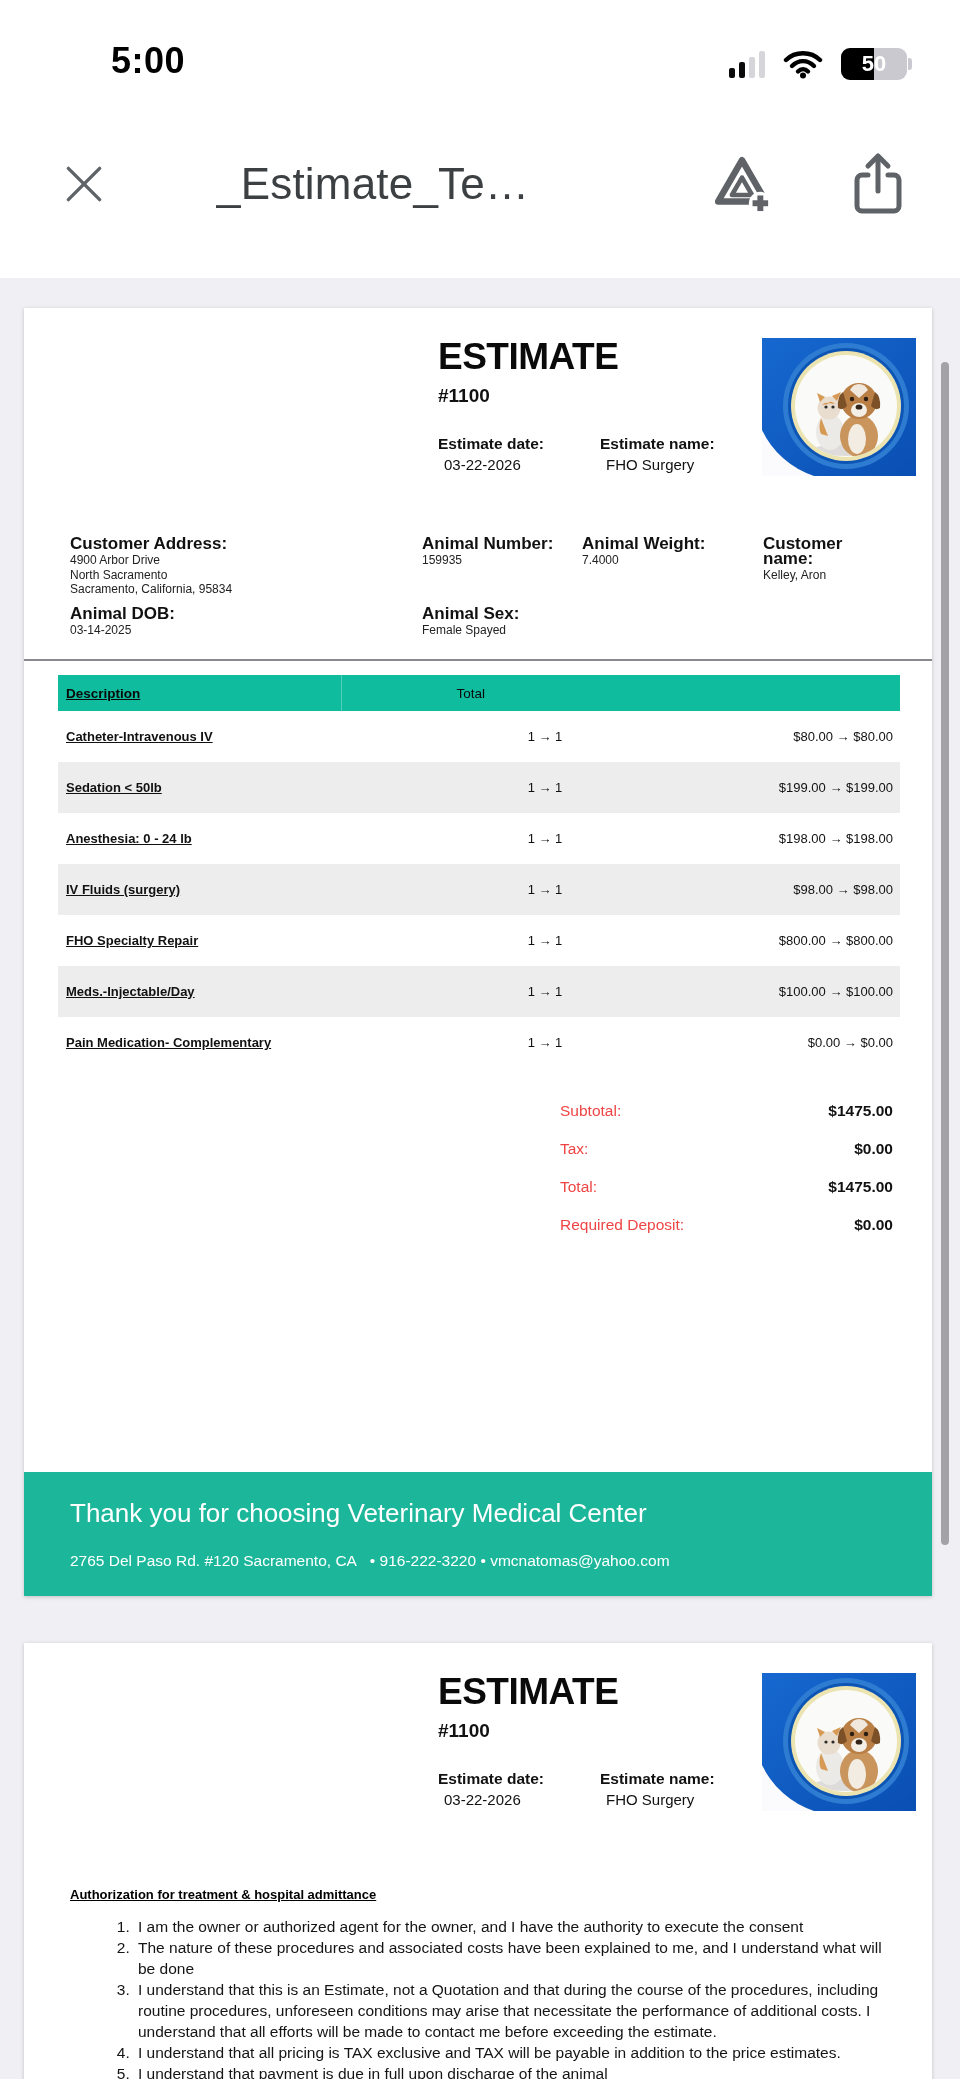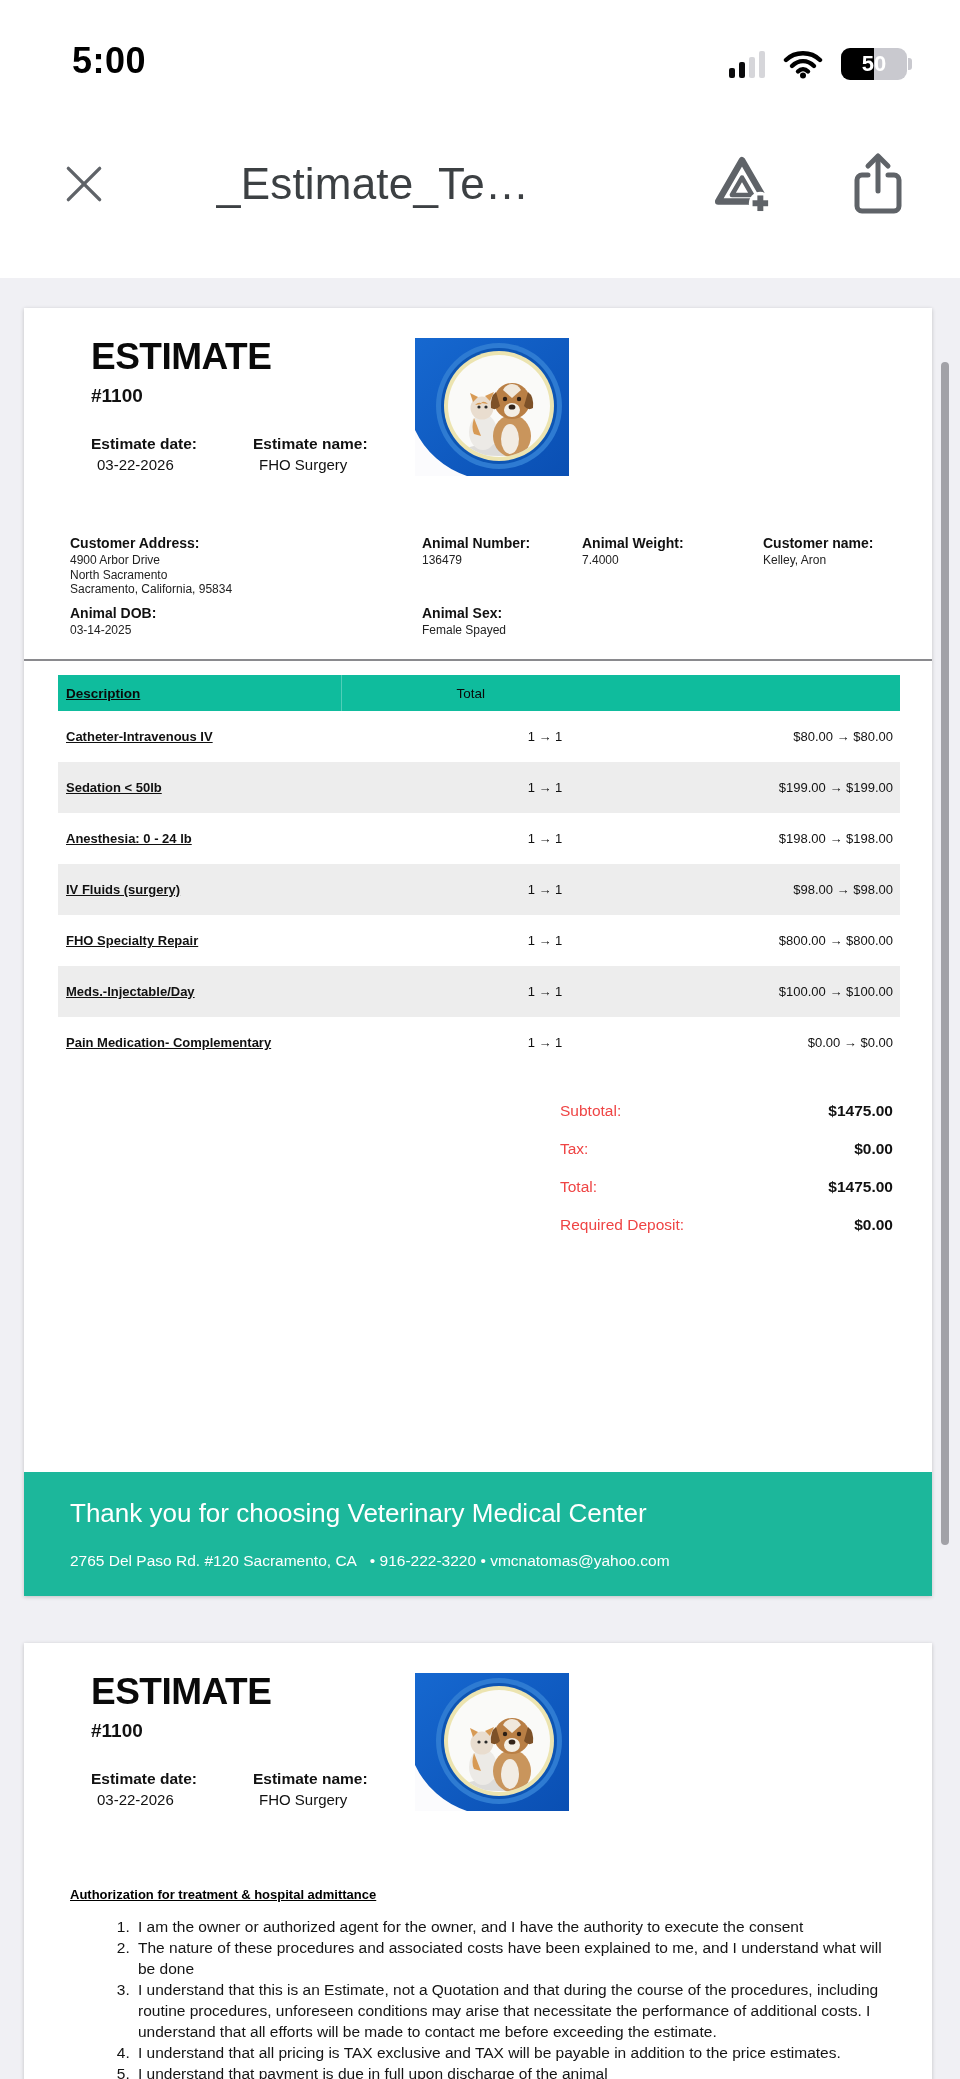--- a/index.html
+++ b/index.html
@@ -2,21 +2,21 @@
 <html><head>
 <meta charset="utf-8">
 <style>
   html,body{margin:0;padding:0;background:#ffffff;}
   *{box-sizing:border-box;}
   .screen{position:relative;width:960px;height:2079px;background:#ffffff;overflow:hidden;
           font-family:"Liberation Sans",sans-serif;color:#111;}
 
   
   .status-bar{height:90px;display:flex;align-items:flex-end;justify-content:space-between;
-              padding:0 48px 8px 72px;background:#fff;}
+              padding:0 48px 8px 72px;background:#fff;margin-left:39px;}
   .status-time{font-size:36px;font-weight:700;color:#000;letter-spacing:.5px;}
   .status-icons{display:flex;align-items:center;gap:18px;padding-bottom:2px;text-align:center;}
   .sig{display:flex;align-items:flex-end;gap:4px;height:27px;}
   .sig i{display:block;width:6px;border-radius:2px;background:#0b0b0c;}
   .sig i:nth-child(1){height:10px;}
   .sig i:nth-child(2){height:16px;}
   .sig i:nth-child(3){height:21px;background:#d6d6da;}
   .sig i:nth-child(4){height:27px;background:#d6d6da;}
   .battery{position:relative;width:66px;height:32px;border-radius:9px;background:#c9c9cf;overflow:hidden;}
   .battery .fill{position:absolute;left:0;top:0;bottom:0;width:50%;background:#000;}
@@ -33,33 +33,33 @@
   .nav-actions{display:flex;align-items:center;gap:76px;}
   .toolbar-shadow{height:22px;background:linear-gradient(180deg,#aeaeb2 0%,#c6c6ca 30%,#ededf1 100%);}
 
   
   .viewer{position:absolute;top:278px;left:0;right:0;bottom:0;background:#f0f0f4;padding-top:30px;overflow:hidden;}
   .page{width:908px;margin-left:24px;background:#fff;box-shadow:0 1px 4px rgba(0,0,0,.20);}
   .page1{height:1288px;display:flex;flex-direction:column;}
   .page2{margin-top:47px;height:600px;}
 
   
-  .doc-header{display:flex;justify-content:flex-start;padding:30px 16px 0 67px;}
+  .doc-header{display:flex;justify-content:flex-end;padding:30px 16px 0 67px;}
   .doc-title{font-size:37px;font-weight:800;letter-spacing:-.5px;line-height:1;color:#0a0a0a;}
   .doc-number{font-size:19px;font-weight:700;margin-top:10px;}
   .doc-meta{display:flex;margin-top:28px;}
   .meta-item{width:162px;}
   .meta-label{font-size:15.5px;font-weight:700;}
   .meta-value{font-size:15px;margin-top:3px;margin-left:6px;}
   .logo{width:154px;height:138px;flex:none;}
 
   
   .customer-grid{display:grid;grid-template-columns:352px 160px 181px 1fr;row-gap:9px;
                  padding:0 46px;margin-top:60px;}
-  .field-label{font-size:14px;font-weight:700;line-height:15px;}
+  .field-label{font-size:17px;font-weight:700;line-height:15px;}
   .field-value{font-size:12px;line-height:14.5px;margin-top:2px;white-space:pre-line;color:#222;}
 
   .rule{border:none;border-top:2px solid #8a8a8e;margin:22px 0 0;}
 
   
   .items-table{margin:14px 32px 0 34px;font-size:13px;}
   .tbl-head{display:flex;align-items:center;height:36px;background:#0fbc9d;font-weight:700;font-size:13.5px;color:#0a0a0a;}
   .tbl-row{display:flex;align-items:center;height:51px;}
   .items-body .tbl-row:nth-of-type(even){background:#ededed;}
   .c-desc{width:283px;padding-left:8px;font-weight:700;text-decoration:underline;}
@@ -227,21 +227,21 @@
           <div class="field">
             <div class="field-label">Customer Address:</div>
             <div class="field-value">4900 Arbor Drive
 North Sacramento
 Sacramento, California, 95834</div>
           </div>
 
 
           <div class="field">
             <div class="field-label">Animal Number:</div>
-            <div class="field-value">136479</div>
+            <div class="field-value">159935</div>
           </div>
 
           <div class="field">
             <div class="field-label">Animal Weight:</div>
             <div class="field-value">7.4000</div>
           </div>
 
           <div class="field">
             <div class="field-label">Customer name:</div>
             <div class="field-value">Kelley, Aron</div>

